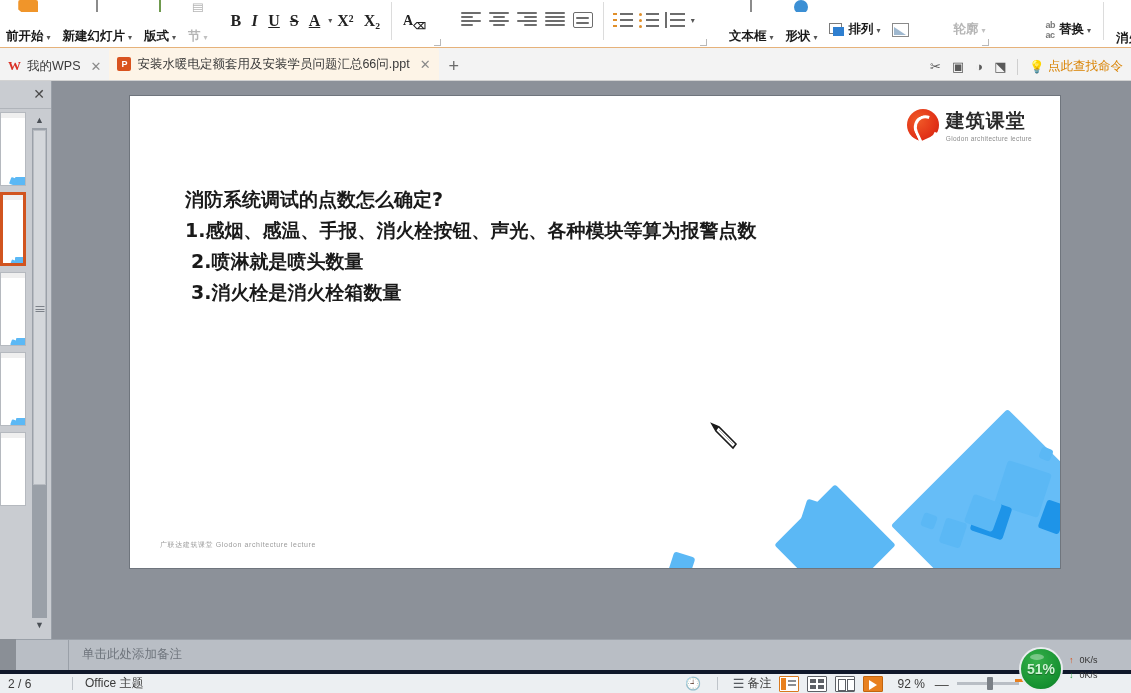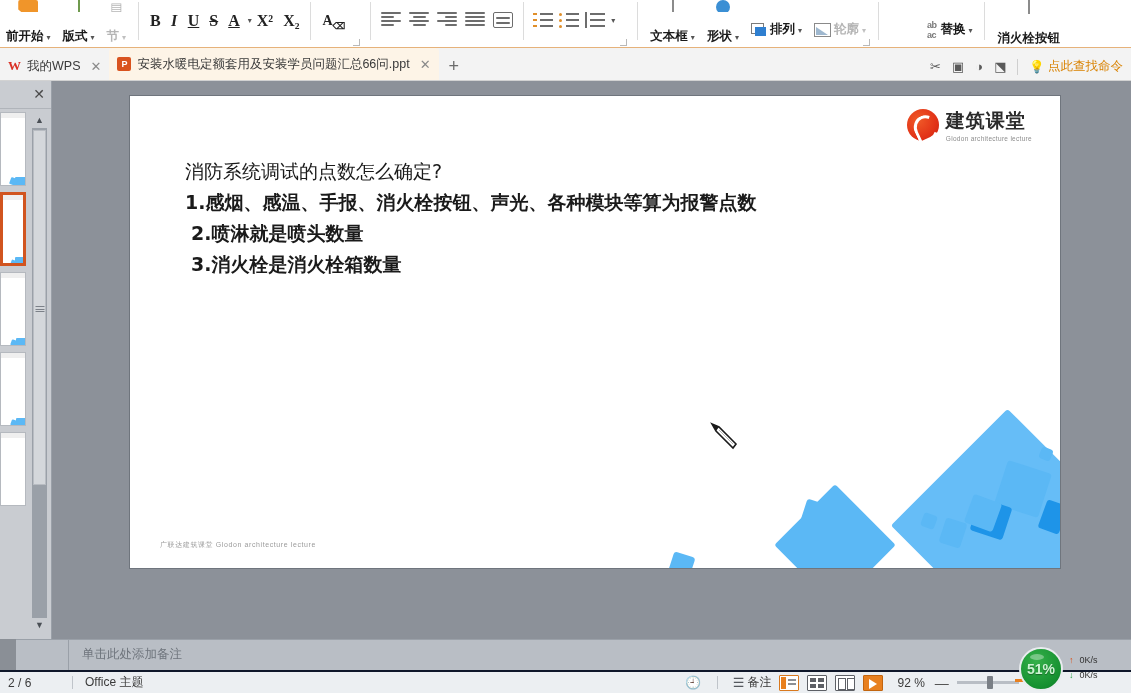--- a/index.html
+++ b/index.html
@@ -210,21 +210,21 @@
   .brand-txt-sub {
     font-size: 6.5px; color: #8c8c8c; letter-spacing: 0.3px; margin-top: 1px;
   }
   .slide-body {
     position: absolute; left: 55px; top: 60px; right: 40px;
   }
   .sline {
     font-size: 19px; color: #1a1a1a; line-height: 31px;
     font-family: "DejaVu Sans", sans-serif; white-space: nowrap; font-weight: bold;
   }
-  .sline.q { font-weight: normal; }
+  .sline.q { font-weight: bold; margin-top: 28px; }
   .sline.ind { padding-left: 6px; }
   .slide-foot {
     position: absolute; left: 30px; bottom: 18px;
     font-size: 7px; color: #9b9b9b; letter-spacing: 0.6px;
   }
   .deco { position: absolute; right: 0; bottom: 0; width: 420px; height: 180px; }
   .deco s {
     position: absolute; display: block; background: #5bb8f5; border-radius: 3px;
   }
   .deco s.dark { background: #1e94e8; }
@@ -242,21 +242,21 @@
   .notes-placeholder {
     position: absolute; left: 66px; top: 6px; font-size: 12.5px; color: #6e747c;
   }
   .notes-divider {
     position: absolute; left: 52px; top: 0; bottom: 0; width: 1px; background: #9aa0a8;
   }
 
   
   .statusbar {
     position: absolute; left: 0; top: 670px; width: 1131px; height: 23px;
-    background: #eceff2; border-top: 2px solid #0f172a;
+    background: #eceff2; border-top: 4px solid #0f172a;
     display: flex; align-items: center; font-size: 12px; color: #3a3a3a;
   }
   .sb-page { padding-left: 8px; min-width: 60px; }
   .sb-sep { width: 1px; height: 13px; background: #bfc4ca; margin: 0 12px; }
   .sb-theme { }
   .sb-spacer { flex: 1; }
   .sb-ic { color: #55595f; font-size: 13px; padding: 0 3px; }
   .vb-group { display: flex; align-items: center; gap: 8px; margin: 0 8px; }
   .vbtn {
     width: 20px; height: 16px; border: 1.3px solid #5d6066; position: relative;
@@ -333,20 +333,24 @@
 
 <div id="app">
 
   <div class="ribbon">
     <div class="rb-inner">
 
       <div class="rb-group">
         <div class="rb-item">
           <span class="gly"><span class="orangeblob" style="display:inline-block"></span></span>
           <span class="lbl"><span>前开始</span><span class="caret">▾</span></span>
+        </div>
+        <div class="rb-item">
+          <span class="gly"><span class="boxicon plain"></span></span>
+          <span class="lbl"><span>新建幻灯片</span><span class="caret">▾</span></span>
         </div>
         <div class="rb-item">
           <span class="gly"><span class="boxicon green"></span></span>
           <span class="lbl"><span>版式</span><span class="caret">▾</span></span>
         </div>
         <div class="rb-item dim">
           <span class="gly">▤</span>
           <span class="lbl"><span>节</span><span class="caret dim">▾</span></span>
         </div>
       </div>
@@ -433,21 +437,21 @@
           <span class="lbl"><span>文本框</span><span class="caret">▾</span></span>
         </div>
         <div class="rb-item">
           <span class="gly"><span style="display:inline-block;width:14px;height:14px;border-radius:50%;background:#3b8fd4;"></span></span>
           <span class="lbl"><span>形状</span><span class="caret">▾</span></span>
         </div>
         <div class="rb-item" style="flex-direction:row;align-items:center;padding-top:14px;">
           <span class="mini-stack"></span>
           <span class="lbl" style="margin:0 0 0 3px;"><span>排列</span><span class="caret">▾</span></span>
         </div>
-        <div class="rb-item dim" style="flex-direction:row;align-items:center;padding-top:14px;">
+        <div class="rb-item dim" style="flex-direction:row;align-items:center;padding-top:14px;gap:41px;">
           <span class="tri-ic"></span>
           <span class="lbl" style="margin:0 0 0 3px;"><span>轮廓</span><span class="caret dim">▾</span></span>
         </div>
         <span class="launcher" style="right:2px;"></span>
       </div>
 
       <div class="rb-sep"></div>
 
       <div class="rb-group">
         <div class="rb-item" style="flex-direction:row;align-items:center;padding-top:14px;margin-left:36px;">

